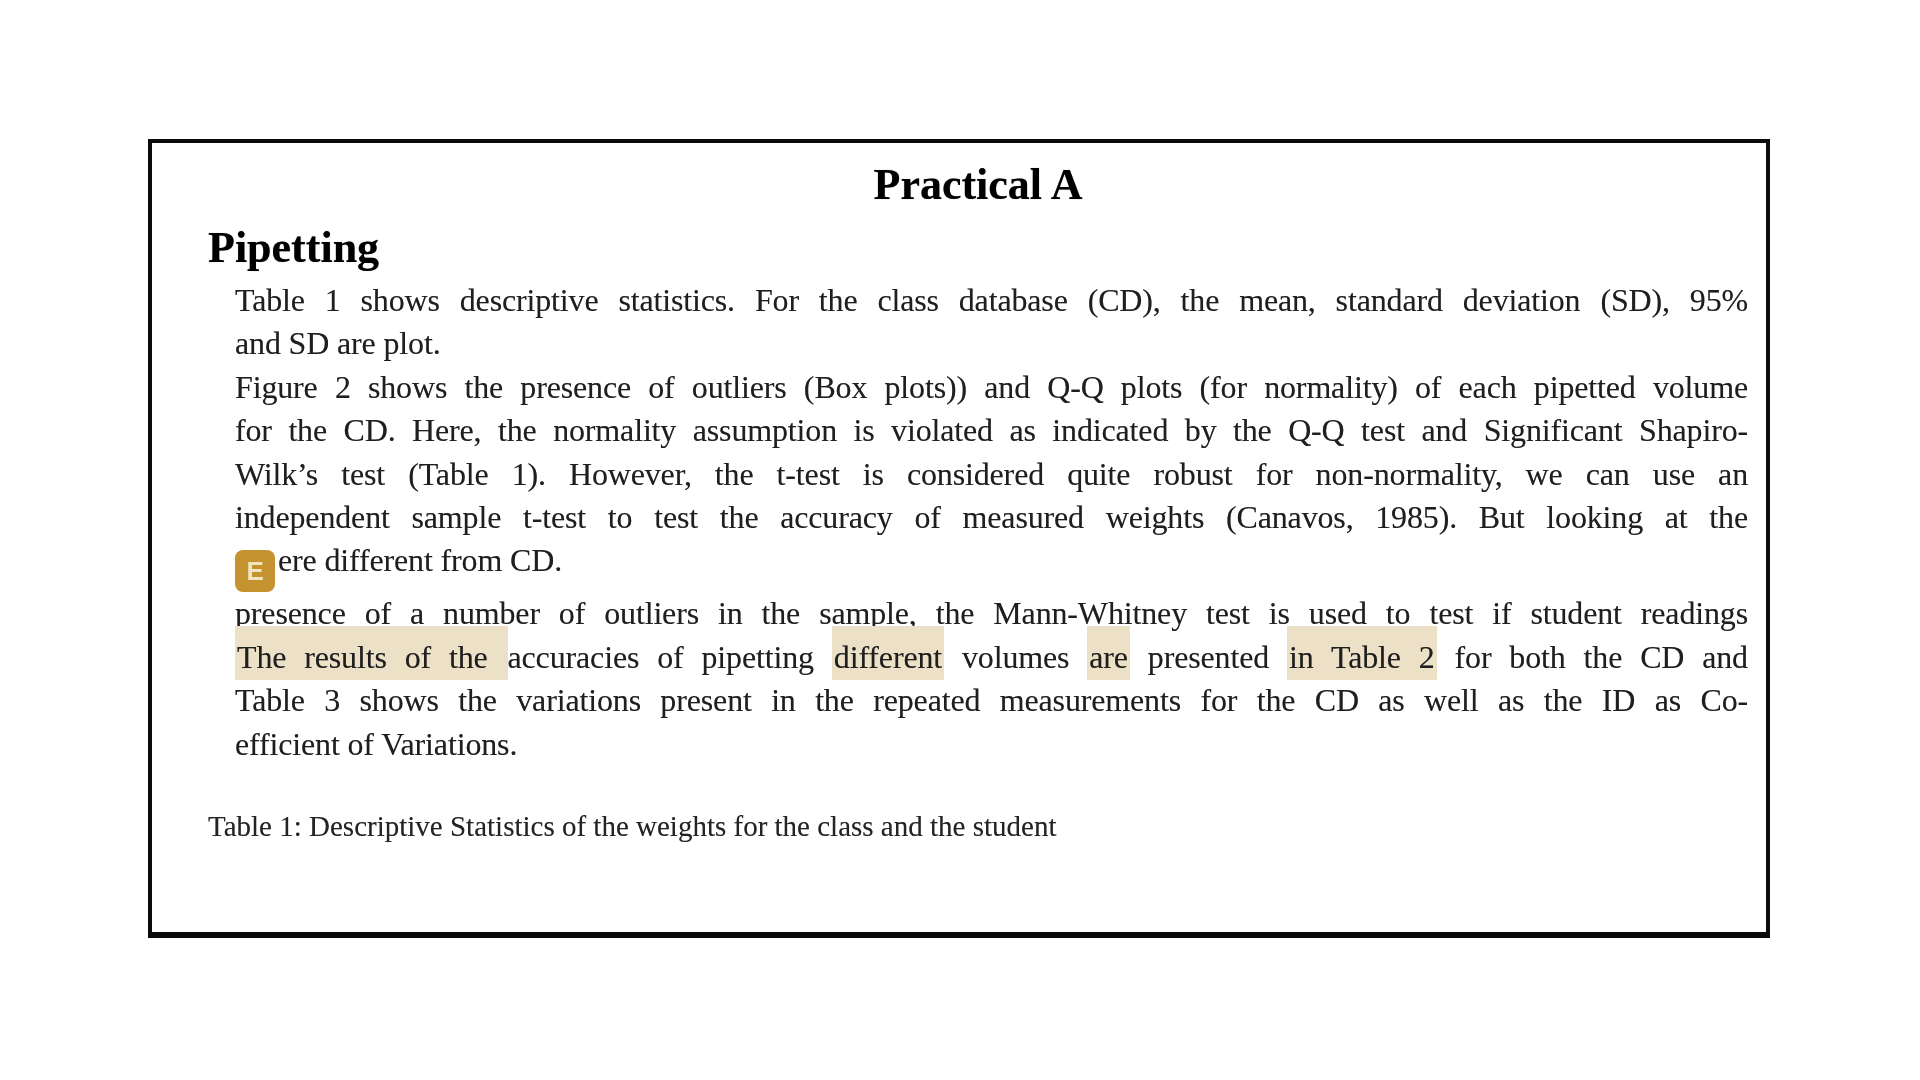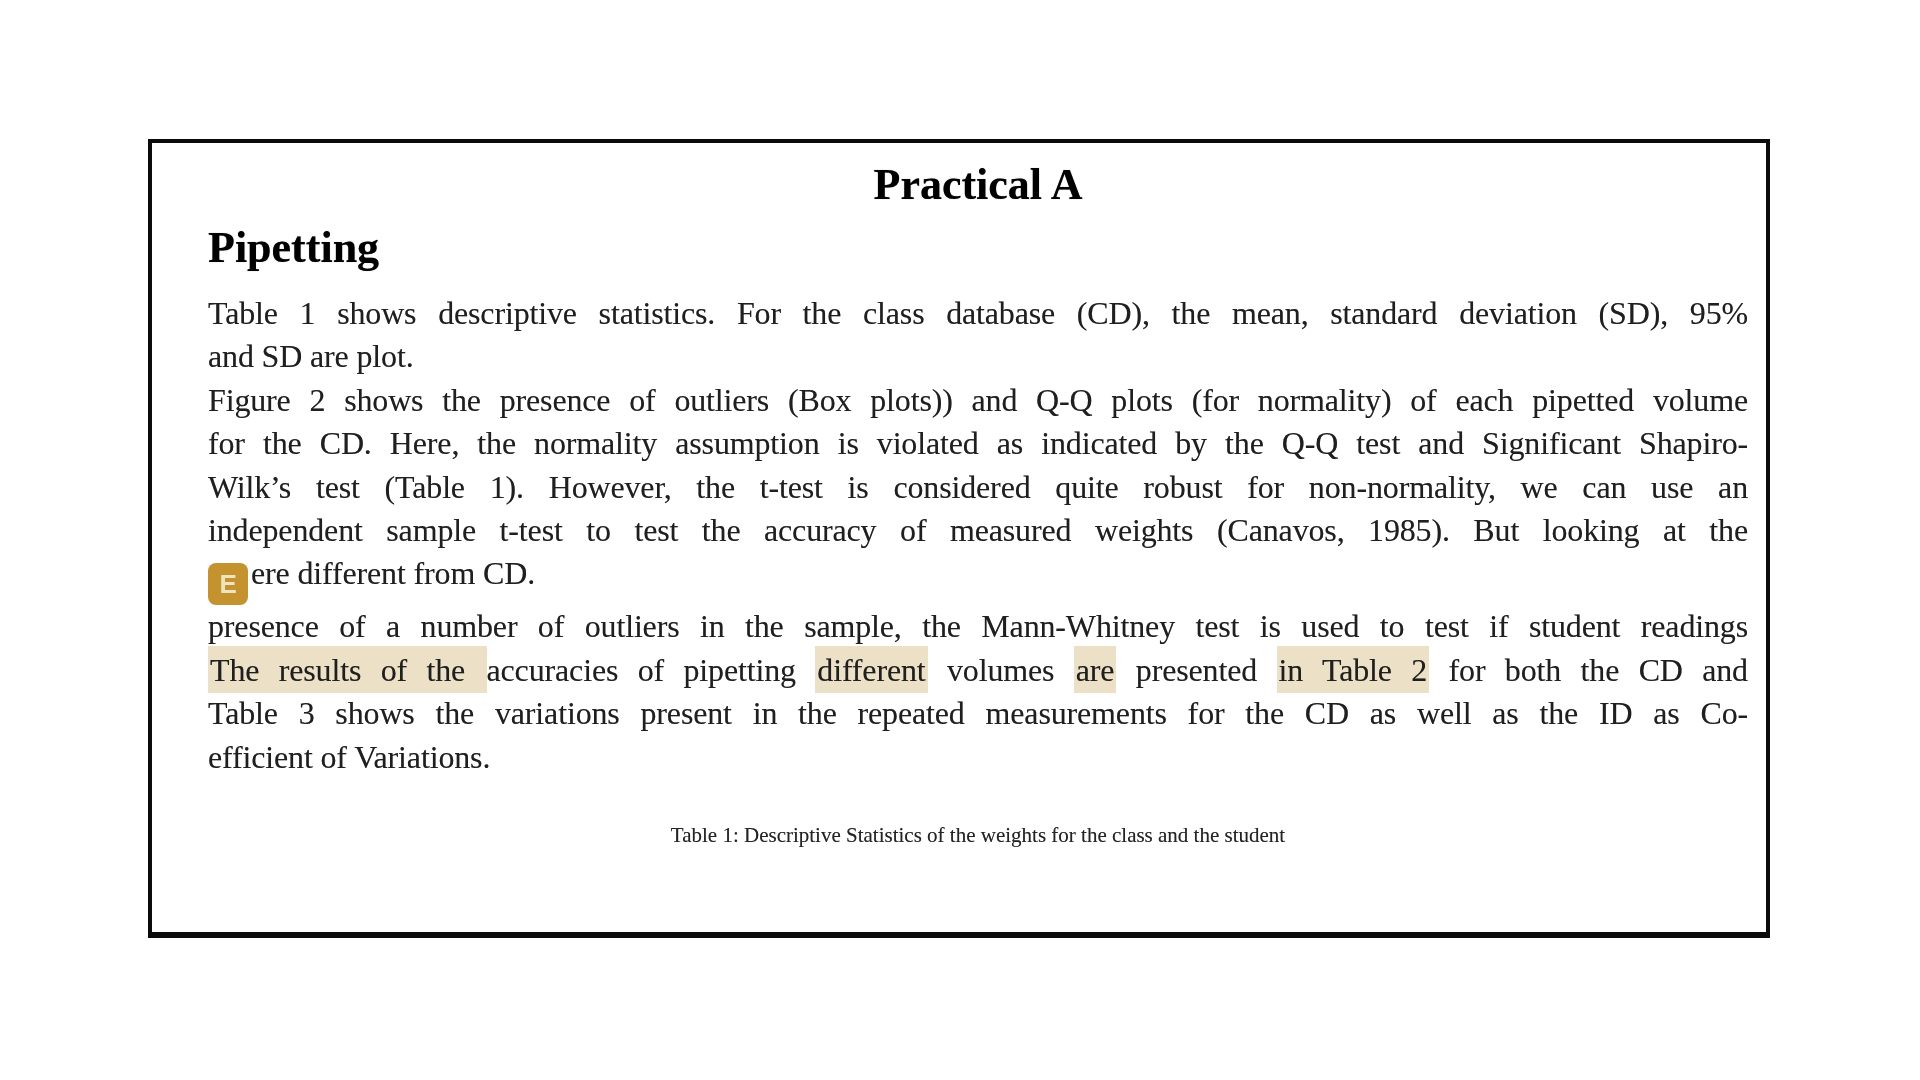--- a/index.html
+++ b/index.html
@@ -3,34 +3,34 @@
 <meta charset="utf-8">
 <style>
   html,body{margin:0;padding:0;background:#ffffff;}
   .canvas{position:relative;width:1920px;height:1036px;background:#ffffff;overflow:hidden;
           font-family:"Liberation Serif","DejaVu Serif",serif;}
   .doc-frame{position:absolute;left:148px;top:139px;width:1622px;height:799px;
              box-sizing:border-box;border:4px solid var(--border,#0b0b0b);border-bottom-width:6px;
              background:#ffffff;padding:16px 18px 0 56px;}
   .doc-title{margin:0;text-align:center;font-size:44px;font-weight:bold;color:#000;
              line-height:52px;text-shadow:0 0 0.8px rgba(0,0,0,.55);}
-  .doc-heading{margin:12px 0 19px 0;text-align:left;font-size:44px;font-weight:bold;color:#000;
+  .doc-heading{margin:12px 0 6px 0;text-align:left;font-size:44px;font-weight:bold;color:#000;
              line-height:50px;text-shadow:0 0 0.8px rgba(0,0,0,.55);}
   .body-text{font-size:32px;line-height:43.4px;color:var(--text,#1f1f1f);
              letter-spacing:-0.15px;text-shadow:0 0 0.6px rgba(40,40,40,.45);}
-  .line{min-height:43.4px;}
+  .line{min-height:43.4px;margin-left:27px;}
   .line.justify{text-align:justify;text-align-last:justify;}
   .line.left{text-align:left;}
-  .hl{background:var(--highlight,#ece0c6);padding:6px 2px 5px 2px;}
+  .hl{background:var(--highlight,#ece0c6);padding:13px 2px 5px 2px;}
   .marker{display:inline-block;width:40px;height:42px;border-radius:8px;
           background:var(--marker-bg,#c4922f);vertical-align:-9px;margin-right:3px;
           text-align:center;line-height:42px;font-size:26px;font-weight:bold;
           color:var(--marker-glyph,#efe4c0);font-family:"Liberation Sans",sans-serif;
           text-shadow:none;}
-  .caption{margin-top:44px;text-align:center;font-size:21px;color:#242424;
+  .caption{margin-top:44px;text-align:left;font-size:29px;color:#242424;
            text-shadow:0 0 0.6px rgba(40,40,40,.4);}
 </style>
 </head>
 <body>
 
 <div class="canvas">
   <div class="doc-frame">
 
     <h1 class="doc-title">Practical A</h1>
 

